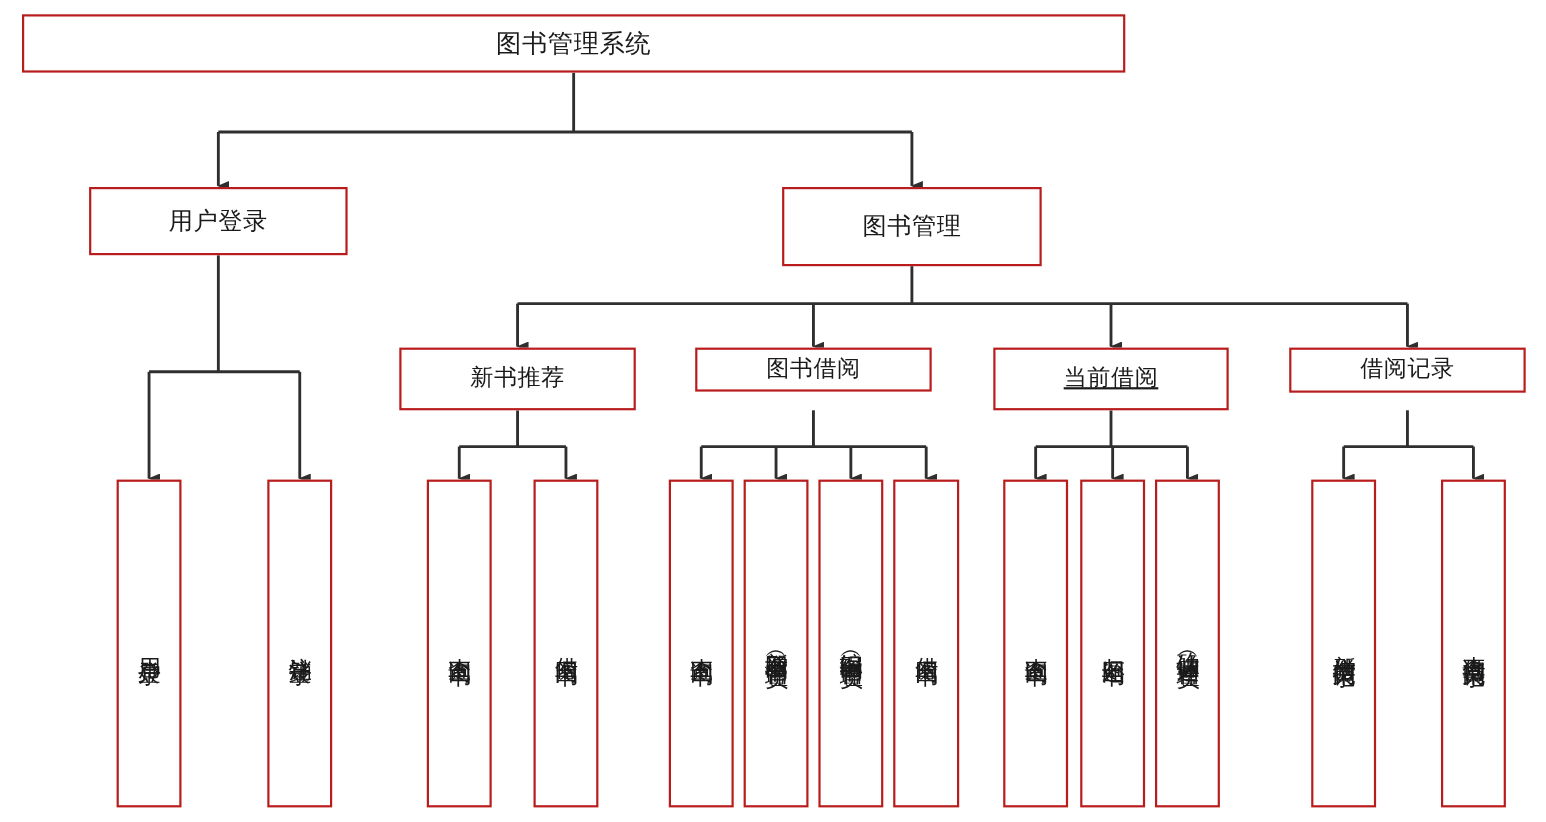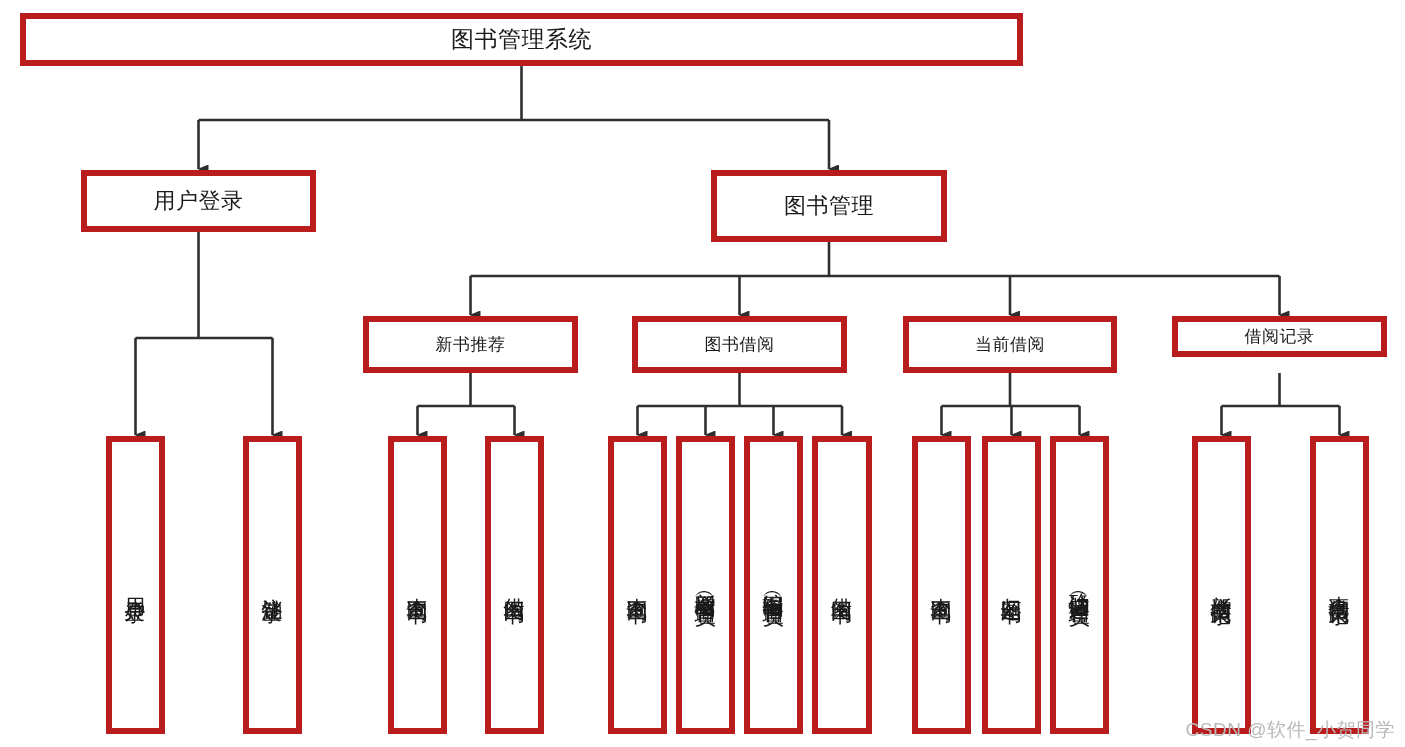--- a/index.html
+++ b/index.html
@@ -22,35 +22,35 @@
     left: 0;
     top: 0;
     width: 1405px;
     height: 747px;
     pointer-events: none;
   }
   .node {
     position: absolute;
     box-sizing: border-box;
     background: #ffffff;
-    border: 6px solid #b91c1c;
+    border: 2px solid #b91c1c;
     display: flex;
     align-items: center;
     justify-content: center;
     color: #1a1a1a;
     overflow: hidden;
   }
   .node.root {
     font-size: 23px;
   }
   .node.lvl2 {
     font-size: 22px;
   }
   .node.lvl3 {
-    font-size: 17px;
+    font-size: 21px;
   }
   .node.leaf {
     font-size: 21px;
   }
   .node .label {
     line-height: 1.28;
     white-space: nowrap;
     letter-spacing: 0.5px;
   }
   .node.leaf .label {
@@ -124,24 +124,24 @@
       </div>
       <div class="node lvl2" style="left: 81px; top: 170px; width: 235px; height: 62px;">
         <span class="label">用户登录</span>
       </div>
       <div class="node lvl2" style="left: 711px; top: 170px; width: 236px; height: 72px;">
         <span class="label">图书管理</span>
       </div>
       <div class="node lvl3" style="left: 363px; top: 316px; width: 215px; height: 57px;">
         <span class="label">新书推荐</span>
       </div>
-      <div class="node lvl3" style="left: 632px; top: 316px; width: 215px; height: 57px;">
+      <div class="node lvl3" style="left: 632px; top: 316px; width: 215px; height: 40px;">
         <span class="label">图书借阅</span>
       </div>
-      <div class="node lvl3" style="left: 903px; top: 316px; width: 214px; height: 57px;">
+      <div class="node lvl3" style="left: 903px; top: 316px; width: 214px; height: 57px; text-decoration: underline;">
         <span class="label">当前借阅</span>
       </div>
       <div class="node lvl3" style="left: 1172px; top: 316px; width: 215px; height: 41px;">
         <span class="label">借阅记录</span>
       </div>
       <div class="node leaf" style="left: 106px; top: 436px; width: 59px; height: 298px;">
         <span class="label">用户登录</span>
       </div>
       <div class="node leaf" style="left: 243px; top: 436px; width: 59px; height: 298px;">
         <span class="label">注销登录</span>
@@ -174,14 +174,13 @@
         <span class="label">确认归还（管理员）</span>
       </div>
       <div class="node leaf" style="left: 1192px; top: 436px; width: 59px; height: 298px;">
         <span class="label">新增借阅记录</span>
       </div>
       <div class="node leaf" style="left: 1310px; top: 436px; width: 59px; height: 298px;">
         <span class="label">查询借阅记录</span>
       </div>
     </div>
 
-  <div class="watermark">CSDN @软件_小贺同学</div>
 </div>
 
 </body></html>

